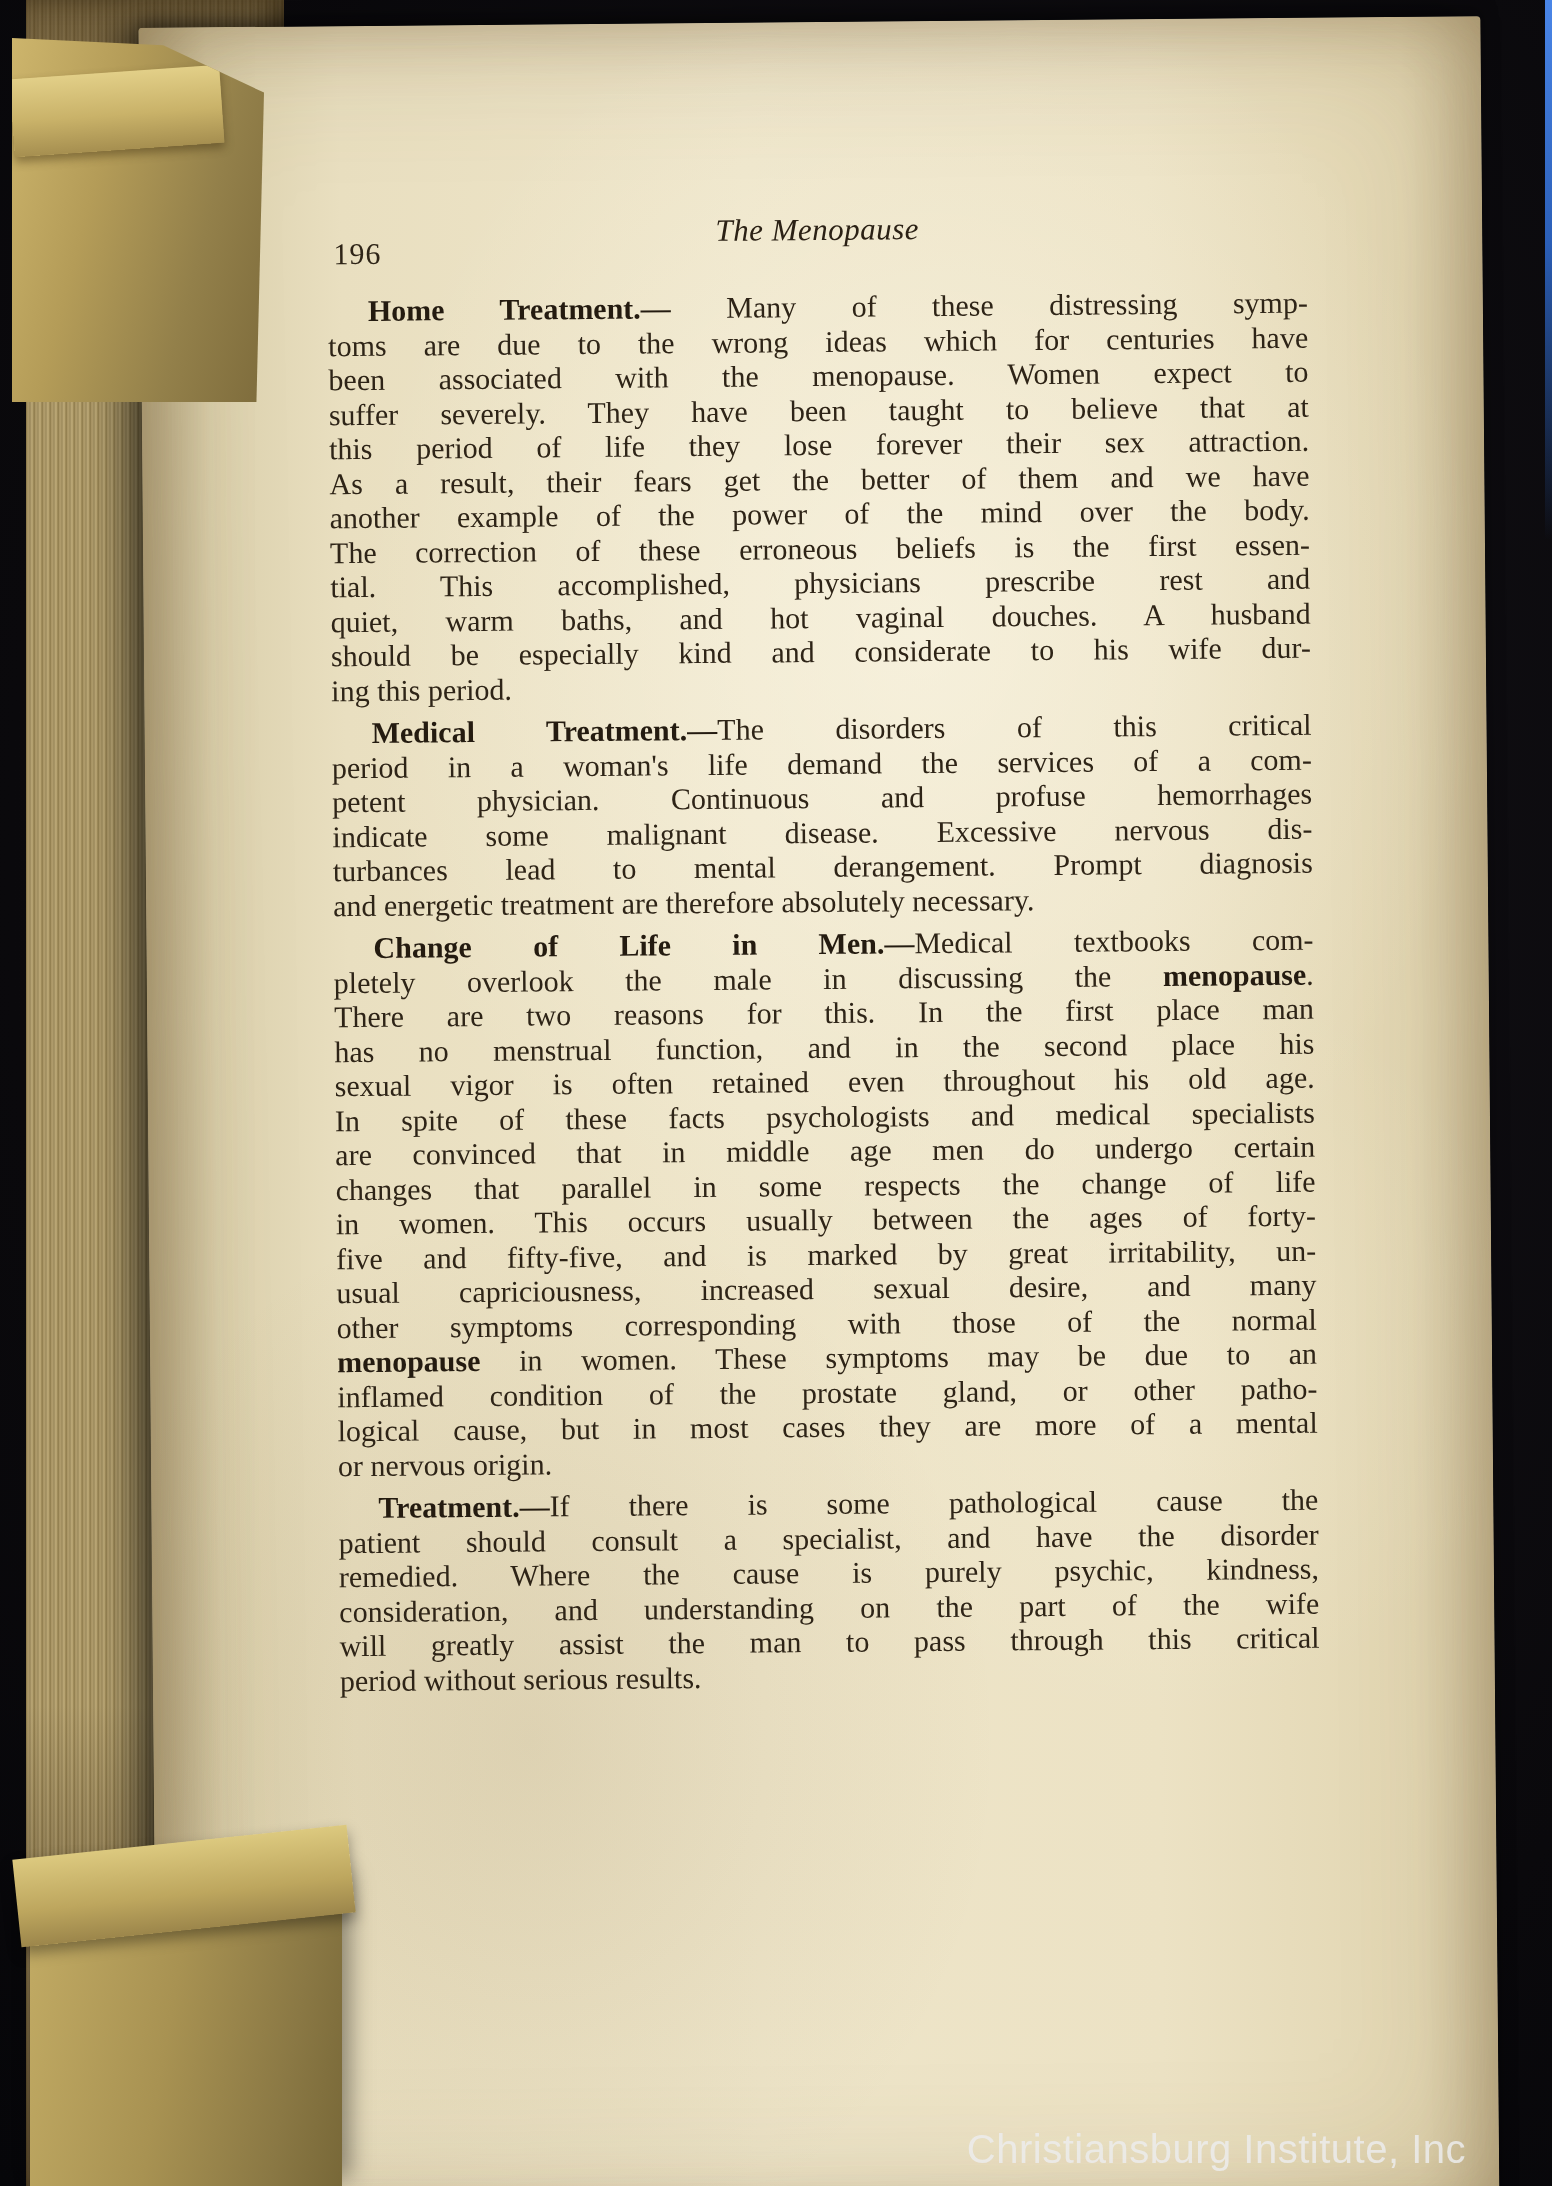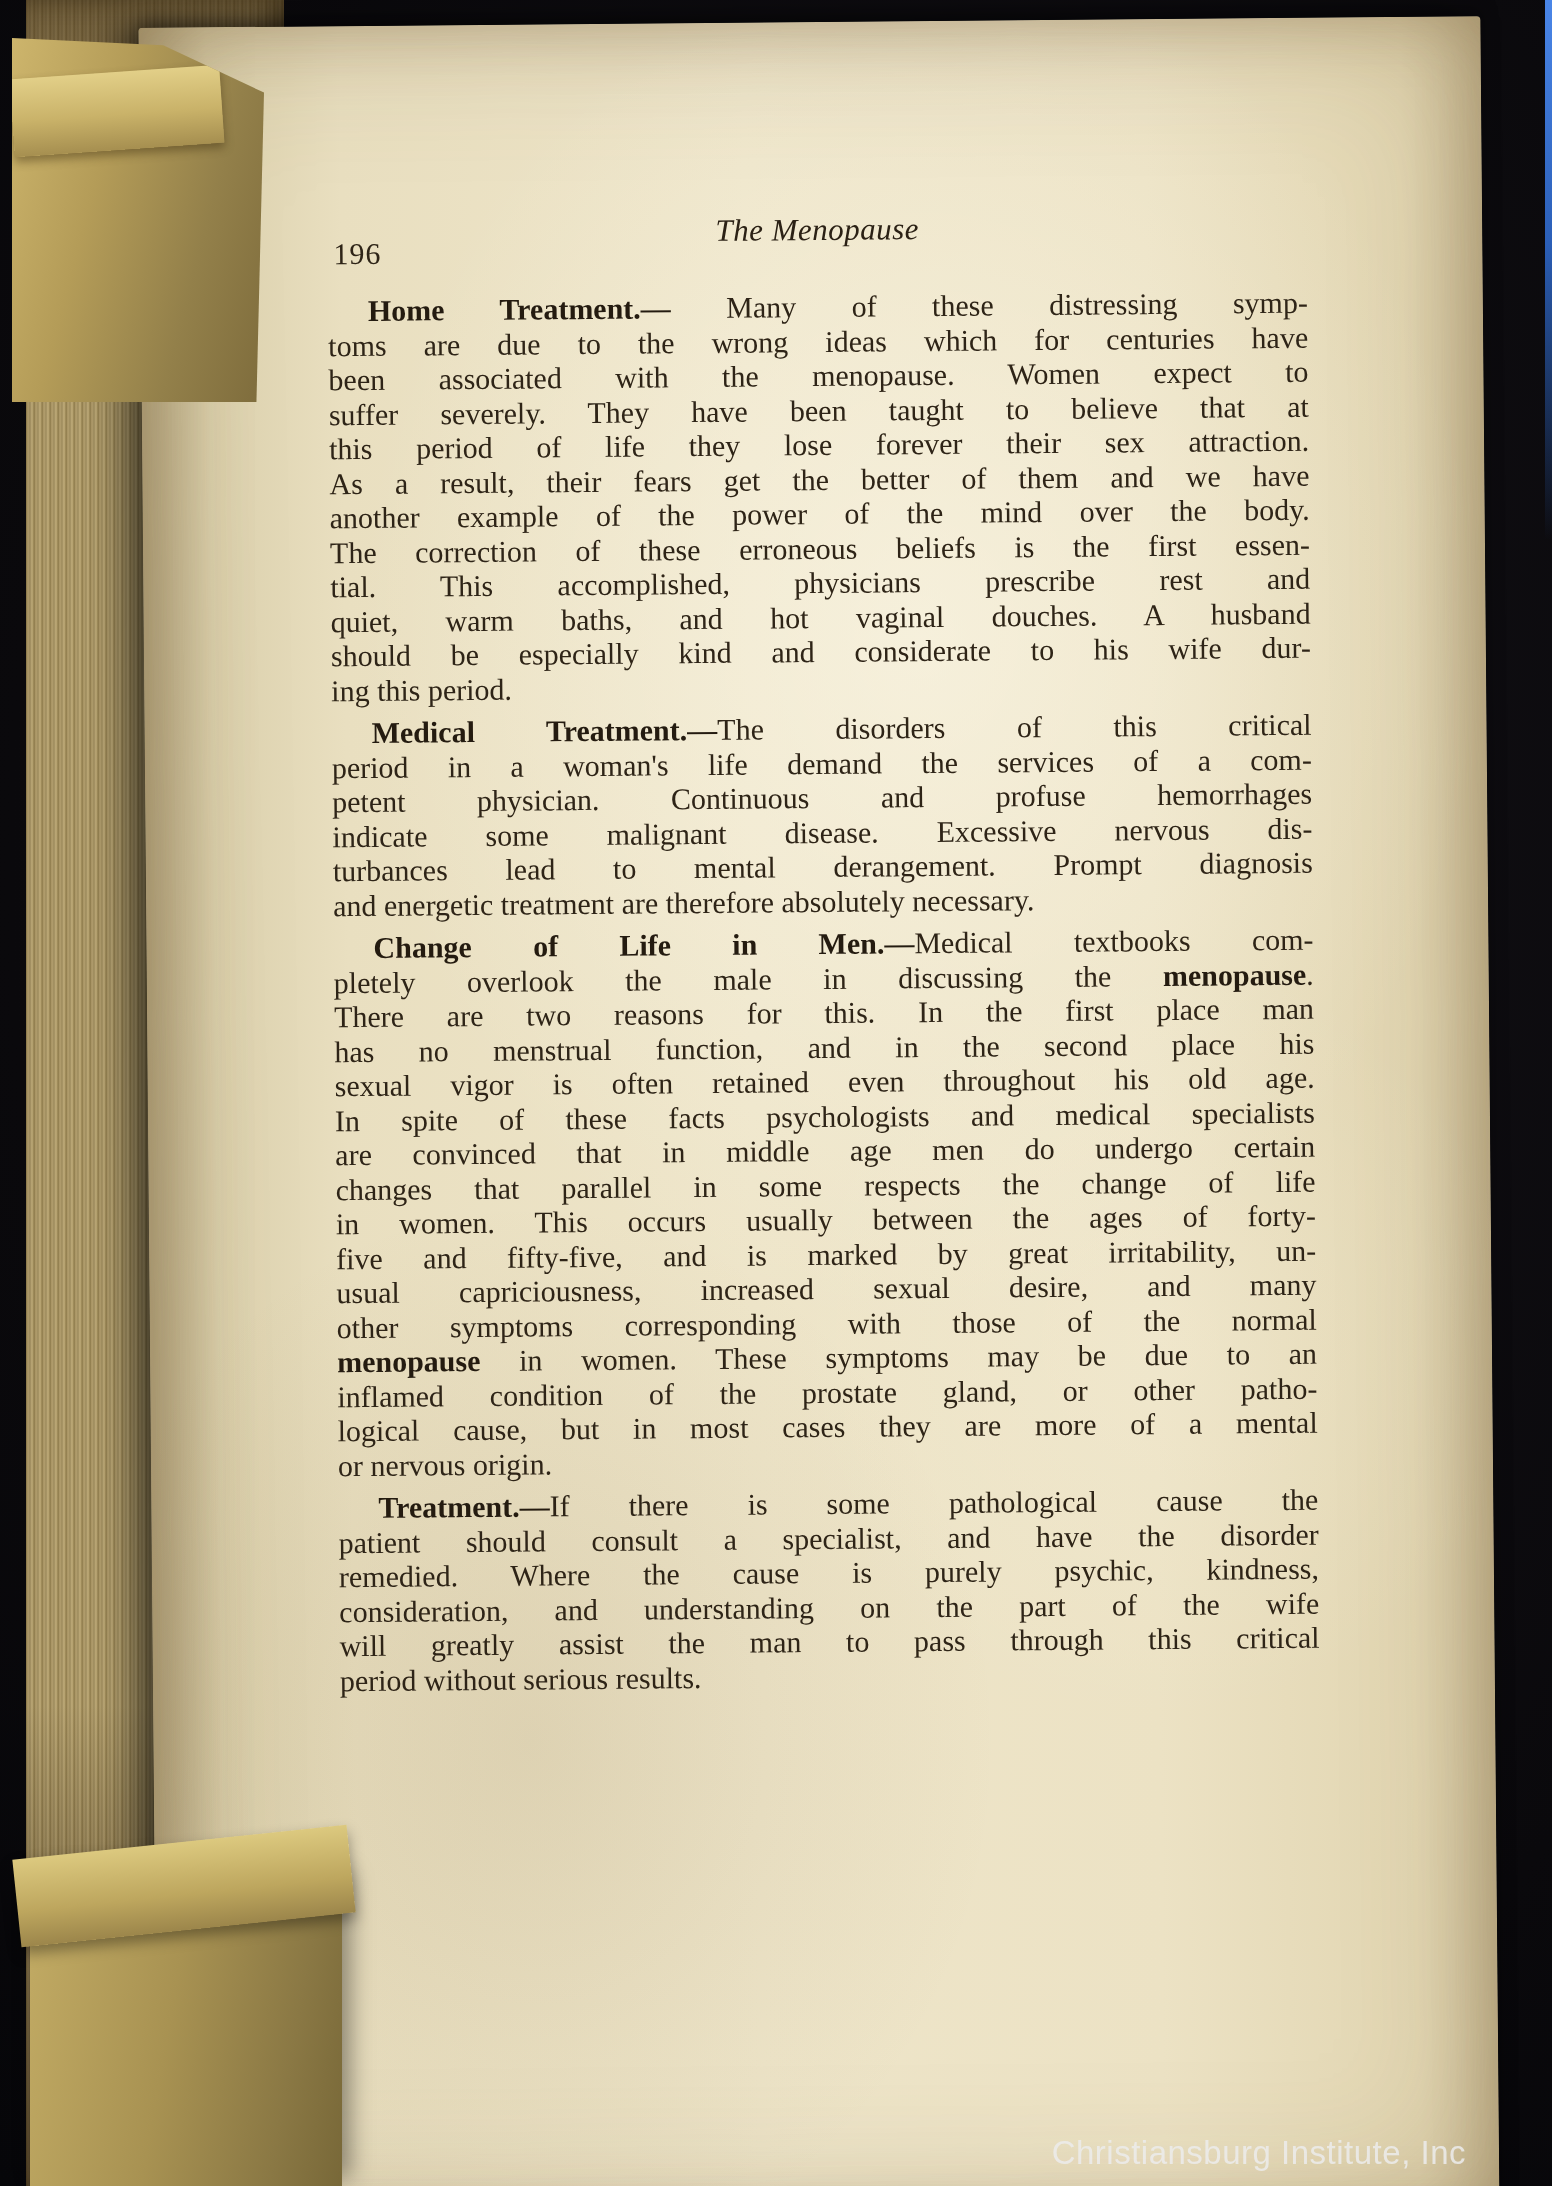--- a/index.html
+++ b/index.html
@@ -76,21 +76,21 @@
     box-shadow:8px -8px 22px rgba(0,0,0,0.40);
   }
   .clasp-bottom-flap{
     position:absolute;left:16px;top:1842px;width:336px;height:88px;z-index:4;transform:rotate(-6deg);
     background:linear-gradient(180deg,#dcc97f 0%,#bda65e 60%,#9c864b 100%);
     box-shadow:0 7px 14px rgba(0,0,0,0.35);
   }
   .watermark{
     position:absolute;right:86px;bottom:14px;z-index:5;
     font-family:"Liberation Sans","DejaVu Sans",sans-serif;
-    font-size:33px;color:rgba(236,236,236,0.85);letter-spacing:0.5px;
+    font-size:40px;color:rgba(236,236,236,0.85);letter-spacing:0.5px;
   }
 </style>
 </head>
 <body>
 
 <div class="blue-edge"></div>
 
 <div class="page-stack"></div>
 
 <div class="book-page">

